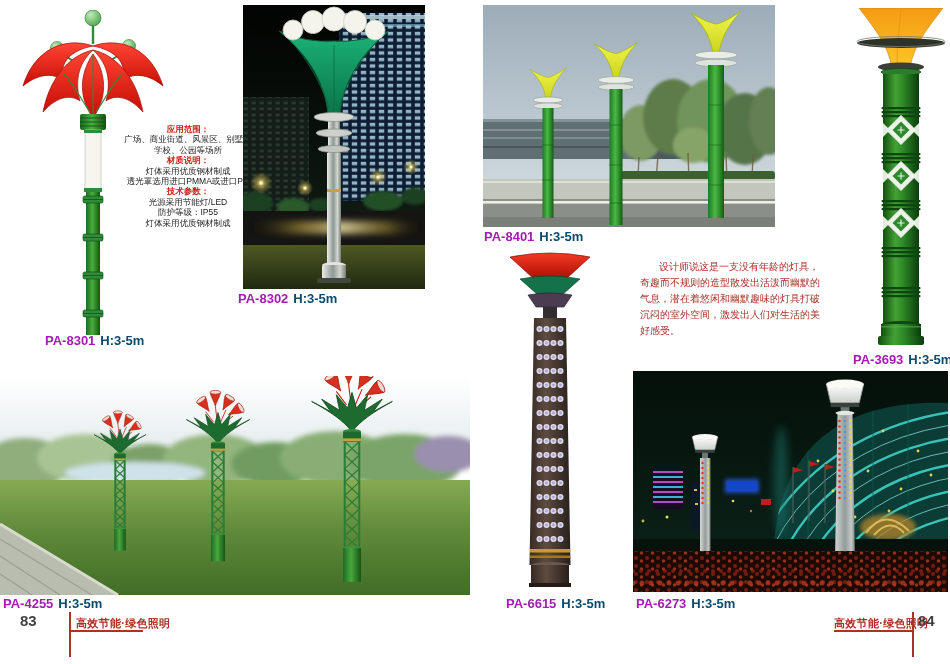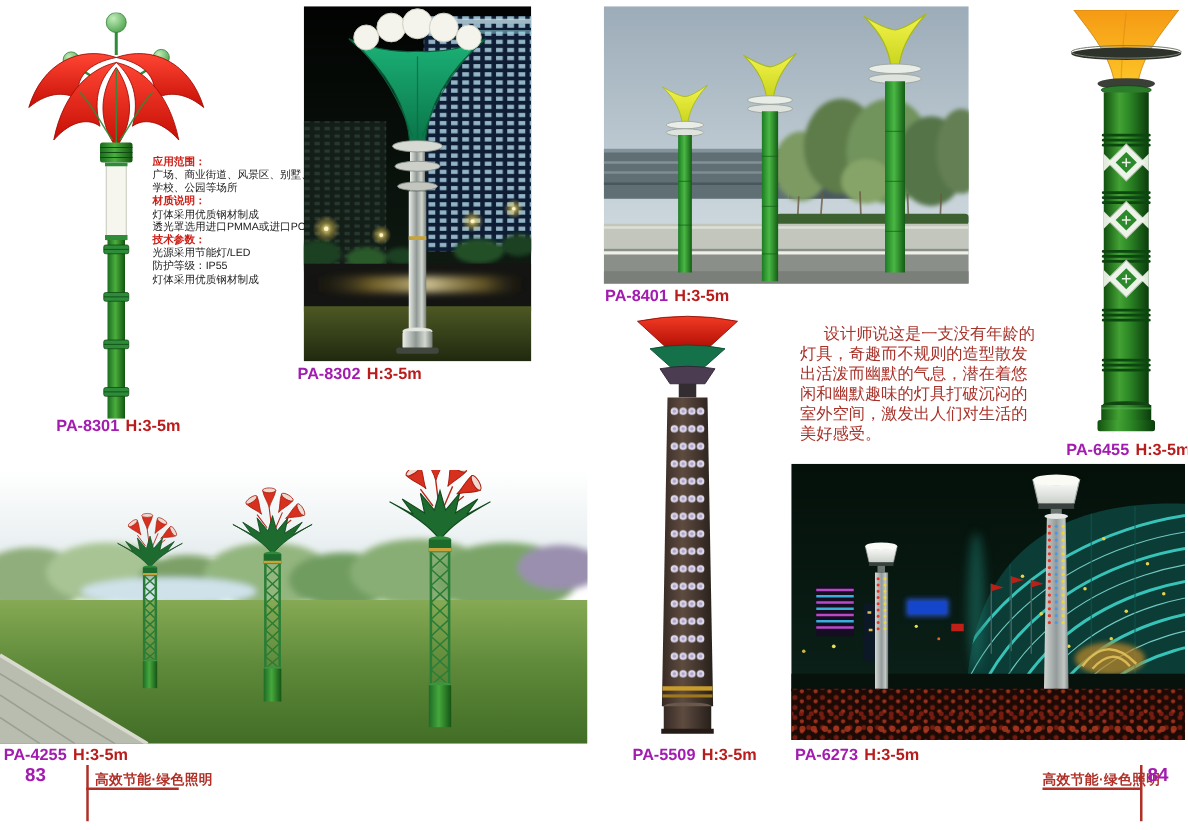--- a/index.html
+++ b/index.html
@@ -2,27 +2,27 @@
 <html><head>
 <meta charset="utf-8">
 <style>
   html,body{margin:0;padding:0;background:#ffffff;}
   #page{position:relative;width:950px;height:664px;background:#ffffff;overflow:hidden;
         font-family:"Liberation Sans",sans-serif;}
   .fig{position:absolute;}
   .fig svg{display:block;}
   .plabel{position:absolute;font-size:13px;font-weight:bold;white-space:nowrap;z-index:6;}
   .pcode{color:#a21caf;}
-  .pheight{color:#b91c1c;margin-left:5px;margin-top:26px;}
+  .pheight{color:#0c4a6e;margin-left:5px;margin-top:26px;}
   .spec{position:absolute;left:122px;top:124px;width:132px;font-size:8.5px;line-height:10.4px;
-        color:#1a1a1a;z-index:5;}
+        color:#1a1a1a;z-index:5;text-align:center;}
   .spec .h{color:#cc2018;font-weight:bold;}
-  .note{position:absolute;left:640px;top:259px;width:188px;font-size:13px;line-height:16px;
+  .note{position:absolute;left:640px;top:259px;width:188px;font-size:10px;line-height:16px;
         color:#a8322a;text-indent:19px;z-index:5;}
-  .pagenum{position:absolute;font-size:15px;font-weight:bold;color:#a21caf;z-index:6;}
+  .pagenum{position:absolute;font-size:15px;font-weight:bold;color:#404040;z-index:6;}
   .slogan{position:absolute;font-size:11px;font-weight:bold;color:#b03028;letter-spacing:0.3px;z-index:6;white-space:nowrap;}
   .vline{position:absolute;width:1.5px;height:45px;background:#b03028;z-index:6;}
   .hline{position:absolute;height:1.5px;background:#b03028;z-index:6;}
 </style>
 </head>
 <body>
 
 <div id="page">
 
   <div class="fig" style="left:18px;top:10px;width:160px;height:325px">
@@ -551,24 +551,24 @@
   <div class="plabel" style="left:238px;top:291px">
     <span class="pcode">PA-8302</span><span class="pheight">H:3-5m</span>
   </div>
   <div class="plabel" style="left:3px;top:596px">
     <span class="pcode">PA-4255</span><span class="pheight">H:3-5m</span>
   </div>
   <div class="plabel" style="left:484px;top:229px">
     <span class="pcode">PA-8401</span><span class="pheight">H:3-5m</span>
   </div>
   <div class="plabel" style="left:853px;top:352px">
-    <span class="pcode">PA-6455</span><span class="pheight">H:3-5m</span>
+    <span class="pcode">PA-3693</span><span class="pheight">H:3-5m</span>
   </div>
   <div class="plabel" style="left:506px;top:596px">
-    <span class="pcode">PA-5509</span><span class="pheight">H:3-5m</span>
+    <span class="pcode">PA-6615</span><span class="pheight">H:3-5m</span>
   </div>
   <div class="plabel" style="left:636px;top:596px">
     <span class="pcode">PA-6273</span><span class="pheight">H:3-5m</span>
   </div>
 
   <div class="pagenum" style="left:20px;top:612px">83</div>
   <div class="vline" style="left:69px;top:612px"></div>
   <div class="slogan" style="left:76px;top:616px">高效节能·绿色照明</div>
   <div class="hline" style="left:69px;top:630px;width:74px"></div>
 

